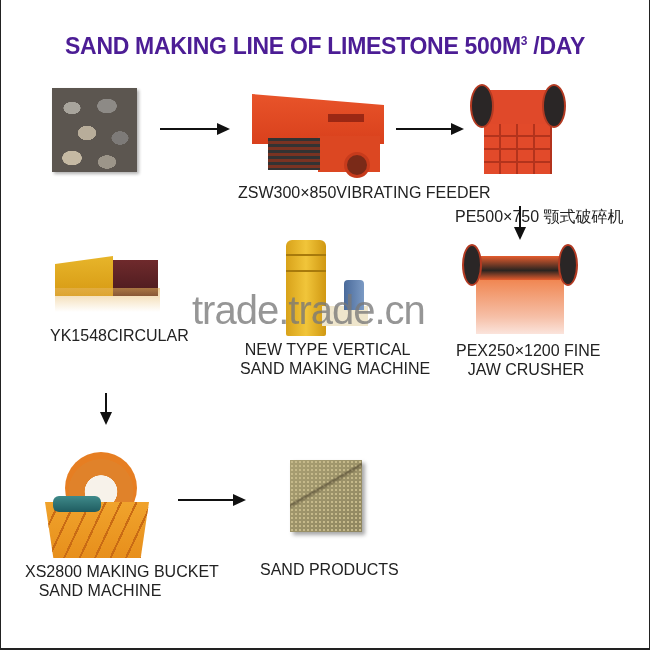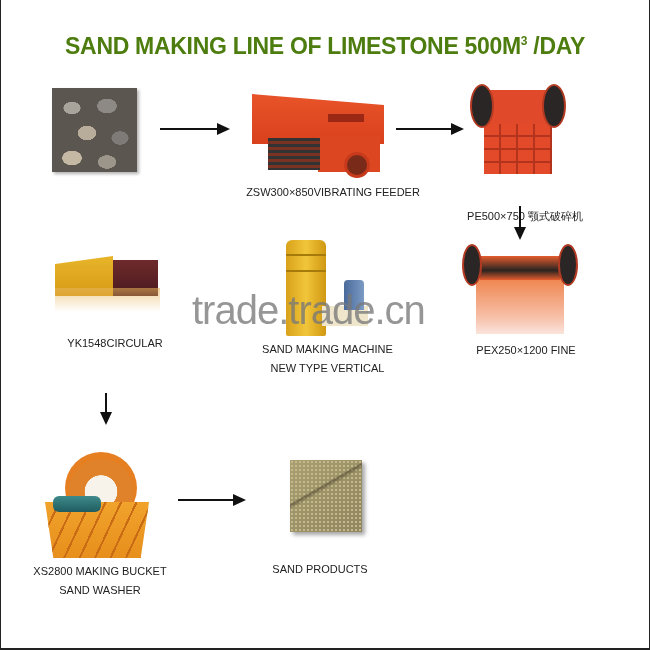--- a/index.html
+++ b/index.html
@@ -8,25 +8,25 @@
       background:#ffffff;
       font-family: "Liberation Sans", sans-serif;
     }
     .frame {
       position:absolute; left:0; top:0; width:648px; height:648px;
       border-left:1px solid #222; border-right:1px solid #222; border-bottom:2px solid #222;
       box-sizing:content-box;
     }
     .title {
       position:absolute; left:0; top:33px; width:650px; text-align:center;
-      font-size:23px; font-weight:bold; color:#4d7c0f; letter-spacing:-0.3px;
+      font-size:23px; font-weight:bold; color:#4c1d95; letter-spacing:-0.3px;
     }
     .title sup { font-size:12px; vertical-align:9px; }
     .label {
-      position:absolute; font-size:11px; color:#222; text-align:center; line-height:19px;
+      position:absolute; font-size:16px; color:#222; text-align:center; line-height:19px;
       white-space:nowrap;
     }
     .arrow-h { position:absolute; height:2px; background:#111; }
     .arrow-h::after {
       content:""; position:absolute; right:-12px; top:-5px;
       border-left:13px solid #111; border-top:6px solid transparent; border-bottom:6px solid transparent;
     }
     .arrow-v { position:absolute; width:2px; background:#111; }
     .arrow-v::after {
       content:""; position:absolute; bottom:-12px; left:-5px;
@@ -189,56 +189,57 @@
 </div>
 <div class="label" style="left:455px; top:173px; width:140px;margin-top:34px;">PE500×750 颚式破碎机</div>
 
 <div class="arrow-v" style="left:519px; top:206px; height:22px;"></div>
 
 <div class="img screen">
   <div class="y"></div>
     <div class="p"></div>
     <div class="fade"></div>
 </div>
-<div class="label" style="left:50px; top:334px; width:130px;">
+<div class="label" style="left:50px; top:326px; width:130px;">
   <div>YK1548CIRCULAR</div>
 </div>
 
 <div class="img vsi">
   <div class="cyl"></div>
   <div class="band" style="top:14px"></div>
   <div class="band" style="top:30px"></div>
   <div class="base"></div>
   <div class="blue"></div>
 </div>
 <div class="label" style="left:240px; top:340px; width:175px;">
+  <div>NEW TYPE  VERTICAL</div>
   <div>SAND MAKING MACHINE</div>
-  <div>NEW TYPE  VERTICAL</div>
 </div>
 
 <div class="img jaw2">
   <div class="body"></div>
     <div class="top"></div>
     <div class="wl"></div>
     <div class="wr"></div>
 </div>
 <div class="label" style="left:456px; top:341px; width:140px;">
   <div>PEX250×1200 FINE</div>
+  <div>JAW CRUSHER</div>
 </div>
 
 <div class="watermark">trade.trade.cn</div>
 
 <div class="arrow-v" style="left:105px; top:393px; height:20px;"></div>
 
 <div class="img washer">
   <div class="wheel"></div>
     <div class="tank"></div>
     <div class="motor"></div>
 </div>
 <div class="label" style="left:25px; top:562px; width:150px;">
   <div>XS2800 MAKING BUCKET</div>
-  <div>SAND WASHER</div>
+  <div>SAND MACHINE</div>
 </div>
 
 <div class="arrow-h" style="left:178px; top:499px; width:56px;"></div>
 
 <div class="img sand"></div>
 <div class="label" style="left:260px; top:560px; width:120px;">SAND PRODUCTS</div>
 
 </body></html>

